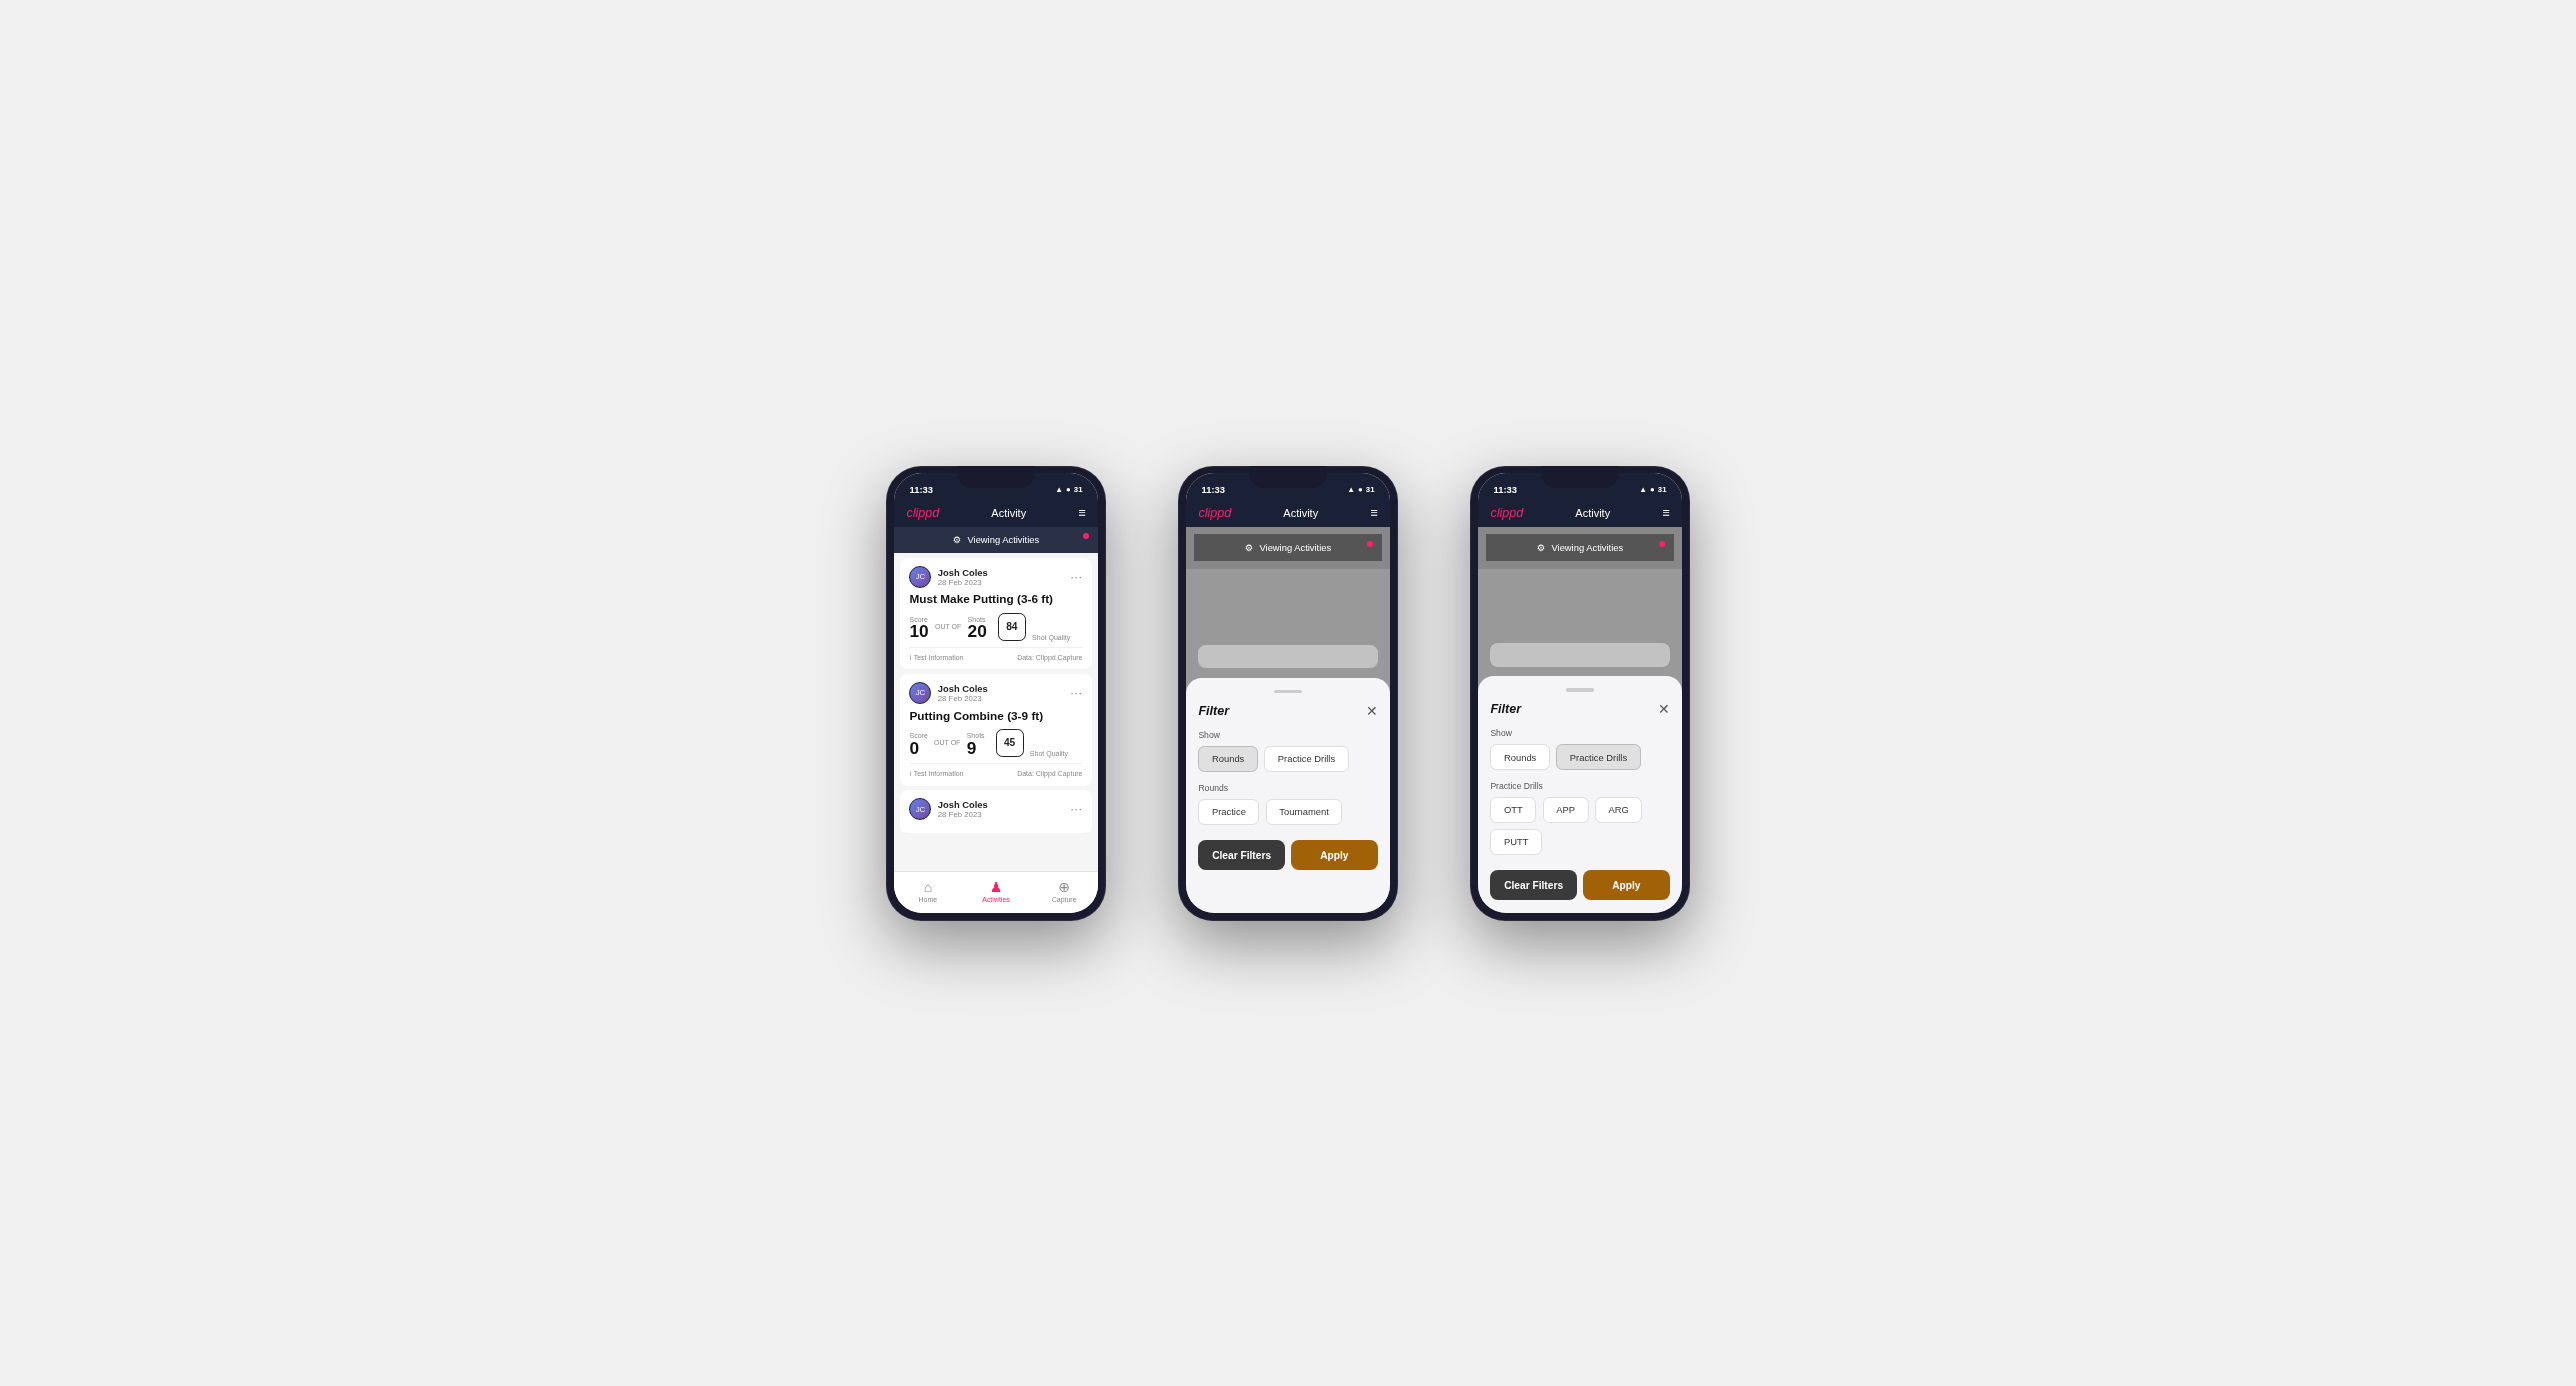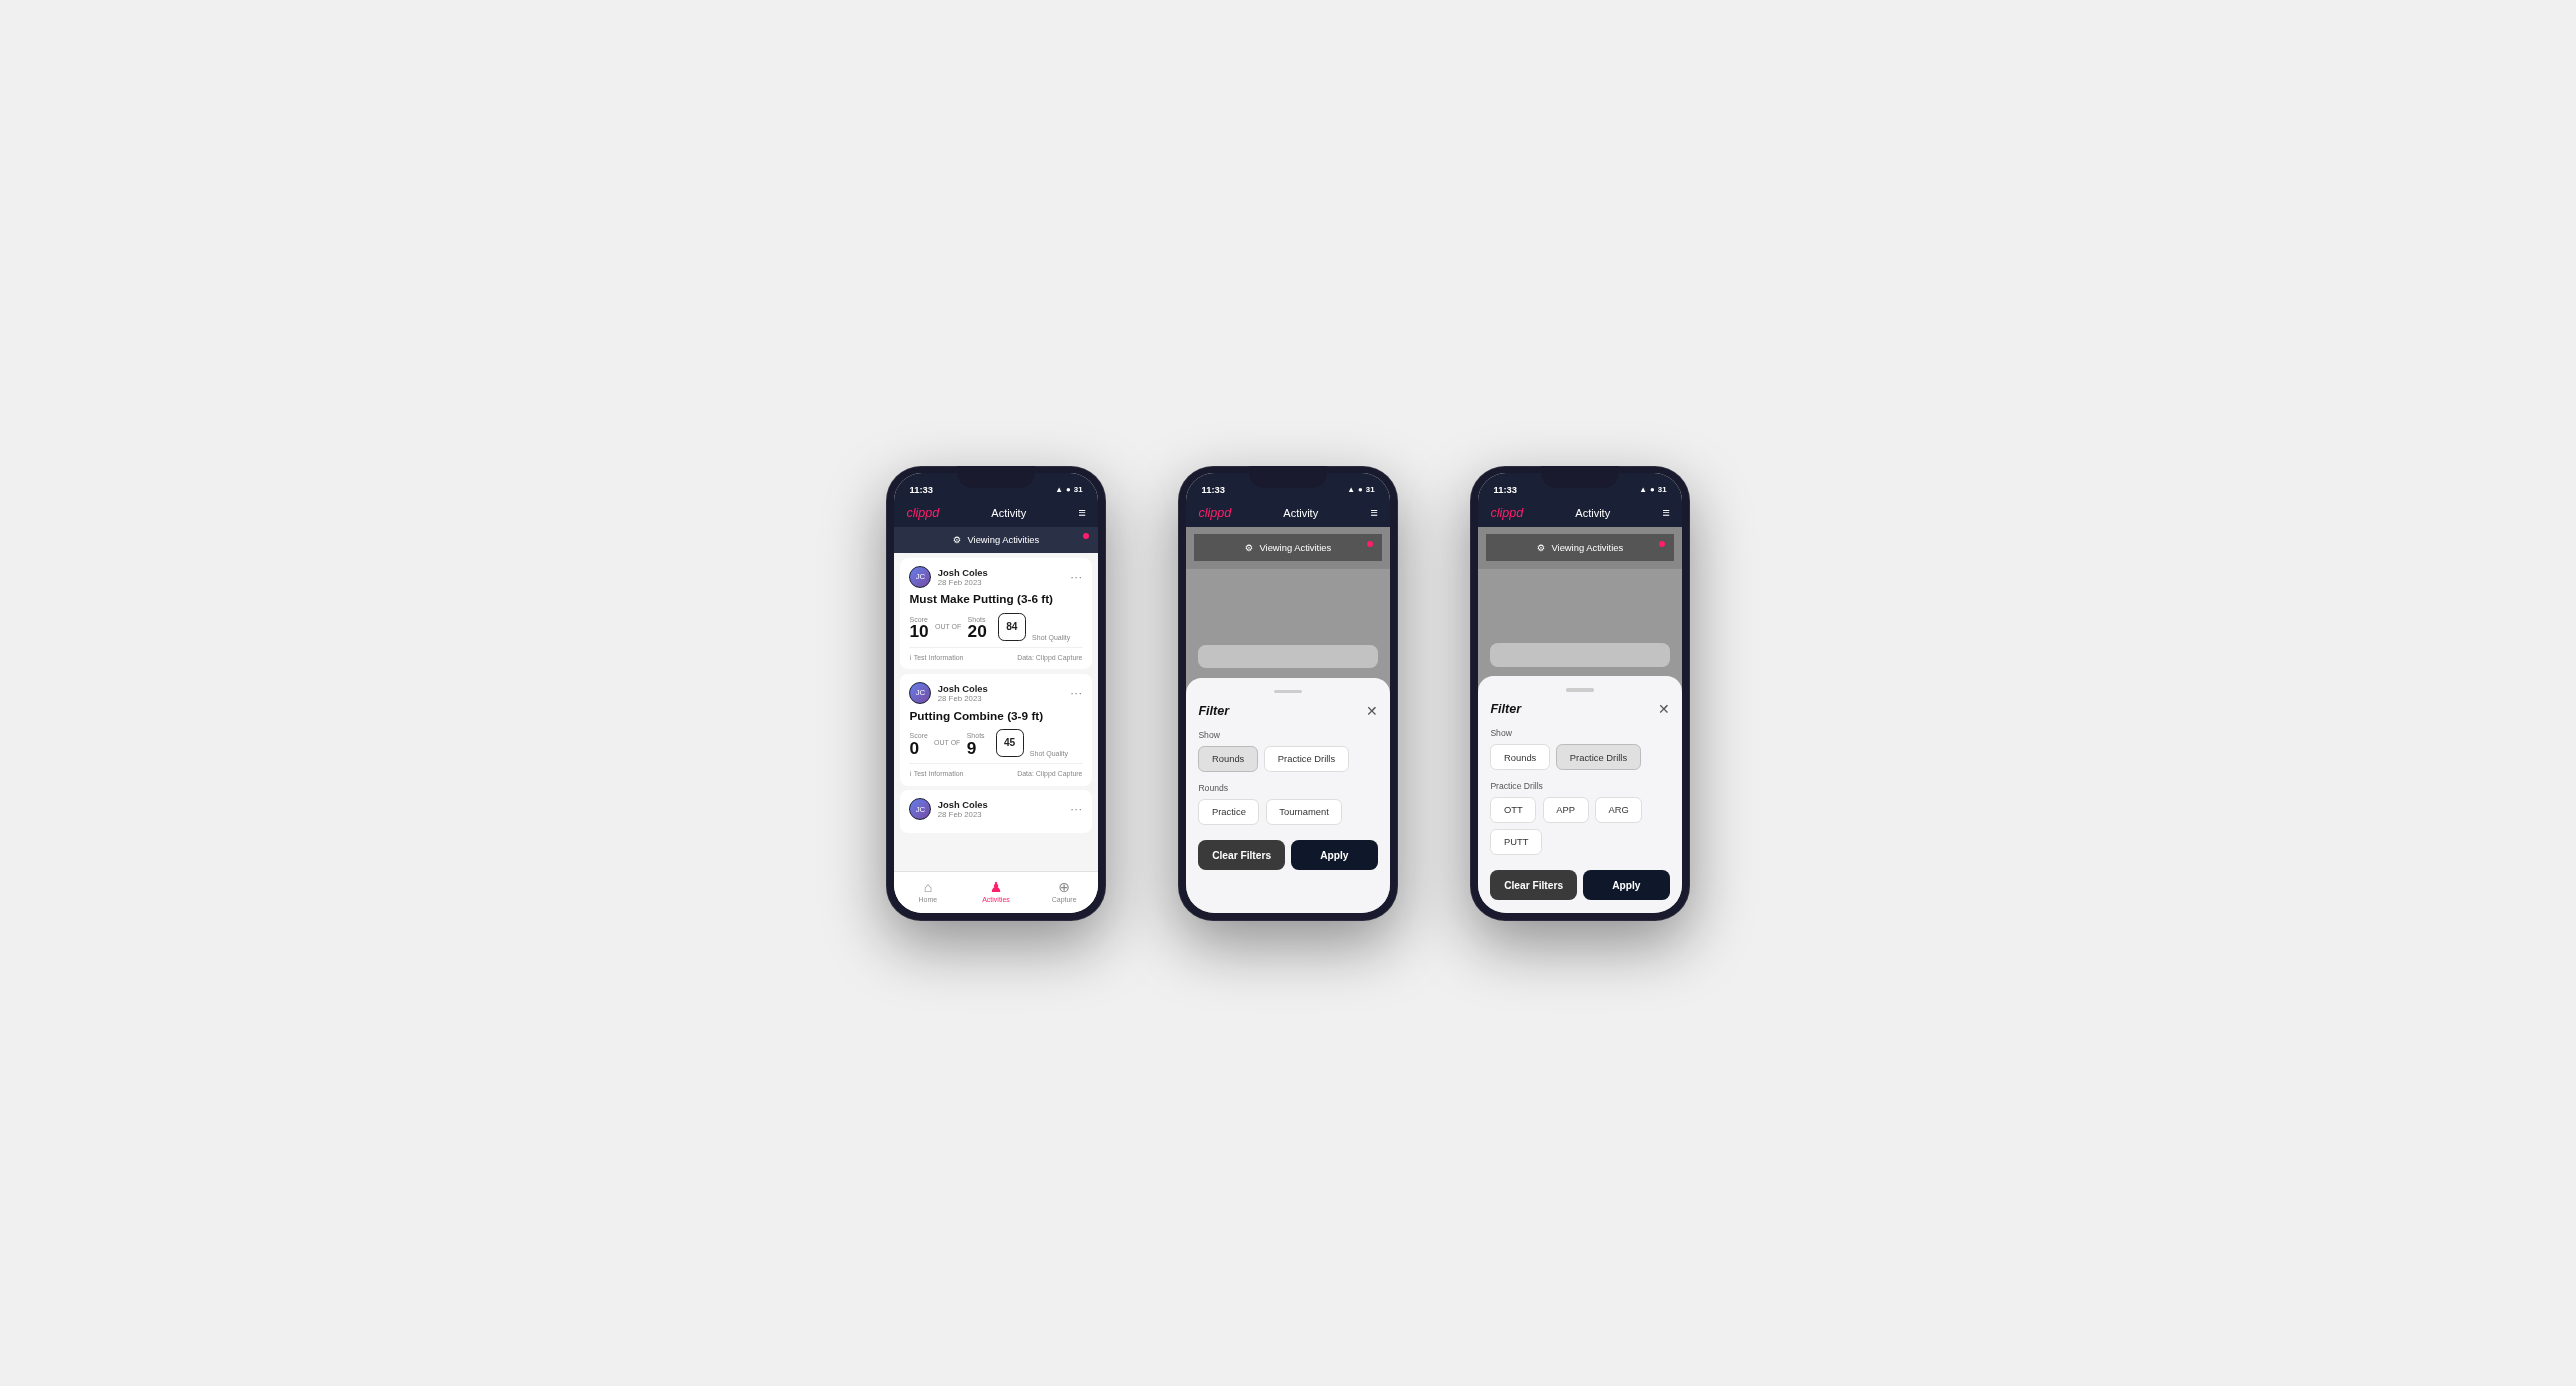--- a/index.html
+++ b/index.html
@@ -217,21 +217,21 @@
       color: #fff;
       border: none;
       border-radius: 7.8px;
       font-size: 10.2px;
       font-weight: 600;
       cursor: pointer;
     }
     .apply-btn {
       flex: 1;
       padding: 9.4px;
-      background: #0f172a;
+      background: #a16207;
       color: #fff;
       border: none;
       border-radius: 7.8px;
       font-size: 10.2px;
       font-weight: 600;
       cursor: pointer;
     }
     .phone-screen {
       display: flex;
       flex-direction: column;

